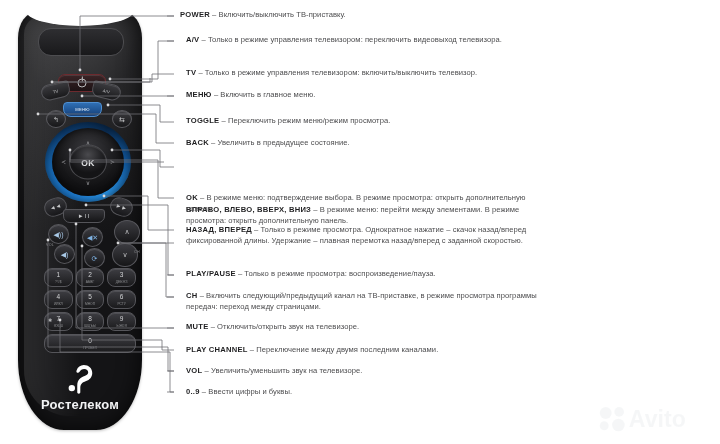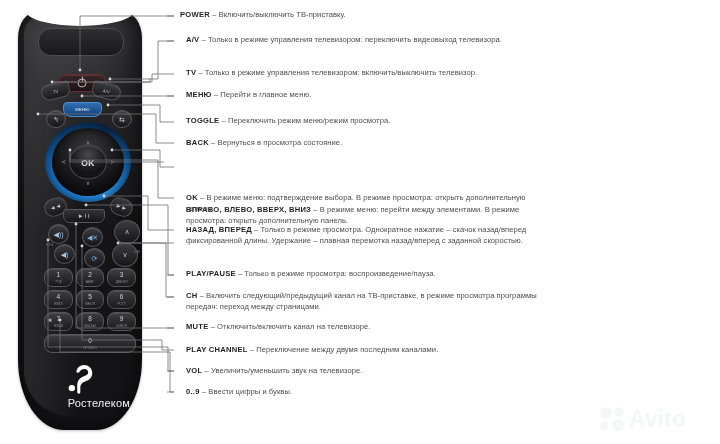--- a/index.html
+++ b/index.html
@@ -187,21 +187,21 @@
 
   
   .rc-logo{
     position:absolute;left:50%;top:352px;transform:translateX(-50%);
     text-align:center;width:100px;
   }
   .rc-logo .mark{
     width:26px;height:30px;margin:0 auto 3px;position:relative;
   }
   .rc-logo .mark svg{display:block;}
-  .rc-logo .word{color:#f2f3f4;font-size:11px;font-weight:normal;letter-spacing:.2px;text-align:right;}
+  .rc-logo .word{color:#f2f3f4;font-size:13px;font-weight:bold;letter-spacing:.2px;}
 
   
   #leaders{position:absolute;left:0;top:0;width:720px;height:444px;}
 
   
   .entry{
     position:absolute;
     width:352px;
     color:#4c4c4e;
     font-size:7.6px;
@@ -393,29 +393,29 @@
 
   <div class="entry" style="left:186px;top:35px;">
     <b>A/V</b><span> – Только в режиме управления телевизором: переключить видеовыход телевизора.</span>
   </div>
 
   <div class="entry" style="left:186px;top:68px;">
     <b>TV</b><span> – Только в режиме управления телевизором: включить/выключить телевизор.</span>
   </div>
 
   <div class="entry" style="left:186px;top:90px;">
-    <b>МЕНЮ</b><span> – Перейти в главное меню.</span>
+    <b>МЕНЮ</b><span> – Включить в главное меню.</span>
   </div>
 
   <div class="entry" style="left:186px;top:116px;">
     <b>TOGGLE</b><span> – Переключить режим меню/режим просмотра.</span>
   </div>
 
   <div class="entry" style="left:186px;top:138px;">
-    <b>BACK</b><span> – Вернуться в просмотра состояние.</span>
+    <b>BACK</b><span> – Увеличить в предыдущее состояние.</span>
   </div>
 
   <div class="entry" style="left:186px;top:161px;margin-top:44px;">
     <b>ВПРАВО, ВЛЕВО, ВВЕРХ, ВНИЗ</b><span> – В режиме меню: перейти между элементами. В режиме просмотра: открыть дополнительную панель.</span>
   </div>
 
   <div class="entry" style="left:186px;top:193px;">
     <b>OK</b><span> – В режиме меню: подтверждение выбора. В режиме просмотра: открыть дополнительную панель.</span>
   </div>
 
@@ -425,21 +425,21 @@
 
   <div class="entry" style="left:186px;top:269px;">
     <b>PLAY/PAUSE</b><span> – Только в режиме просмотра: воспроизведение/пауза.</span>
   </div>
 
   <div class="entry" style="left:186px;top:291px;">
     <b>CH</b><span> – Включить следующий/предыдущий канал на ТВ-приставке, в режиме просмотра программы передач: переход между страницами.</span>
   </div>
 
   <div class="entry" style="left:186px;top:322px;">
-    <b>MUTE</b><span> – Отключить/включить канал на телевизоре.</span>
+    <b>MUTE</b><span> – Отключить/открыть звук на телевизоре.</span>
   </div>
 
   <div class="entry" style="left:186px;top:345px;">
     <b>PLAY CHANNEL</b><span> – Переключение между двумя последним каналами.</span>
   </div>
 
   <div class="entry" style="left:186px;top:366px;">
     <b>VOL</b><span> – Увеличить/уменьшить звук на телевизоре.</span>
   </div>
 

